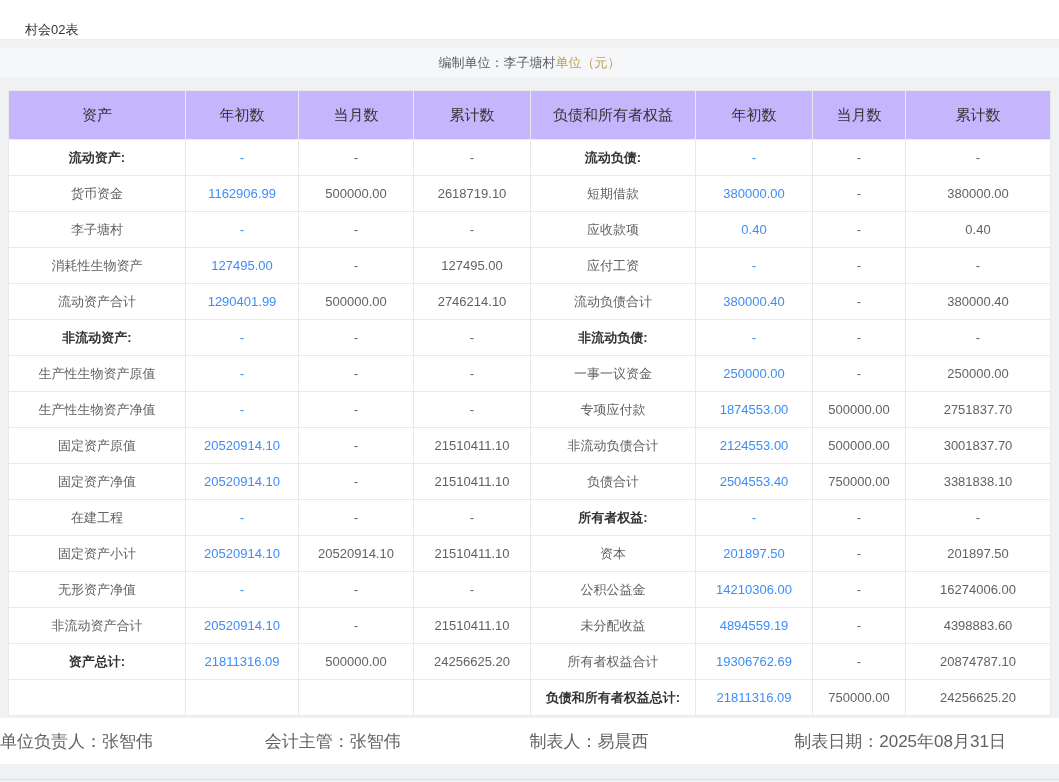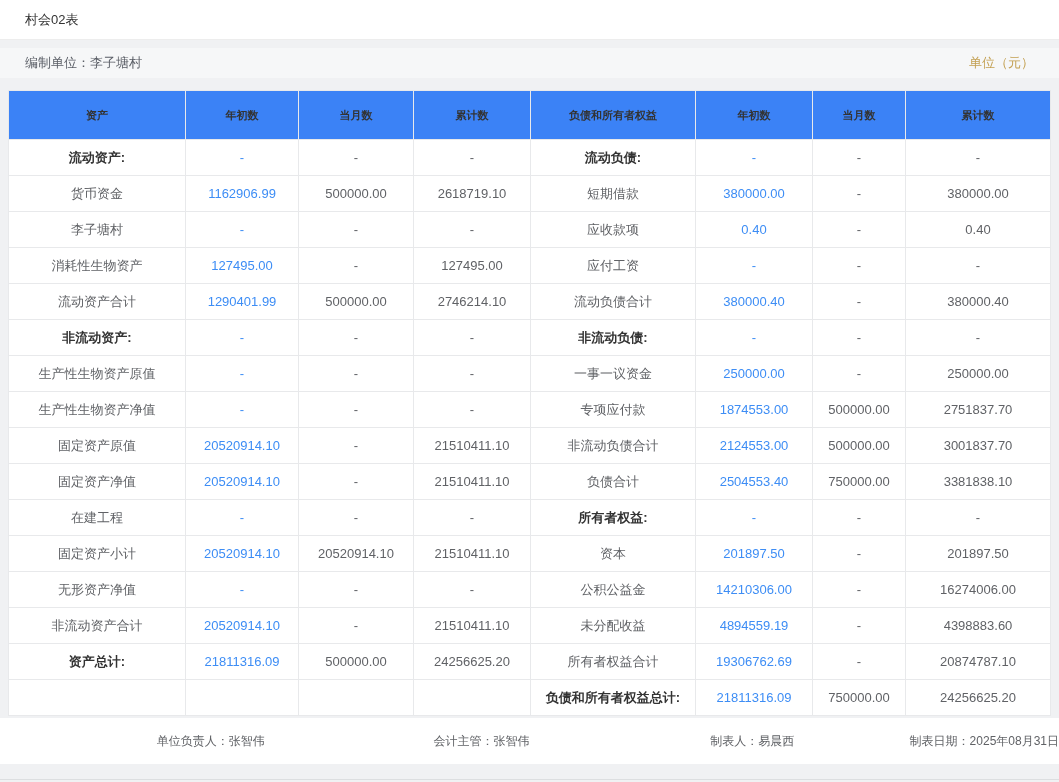--- a/index.html
+++ b/index.html
@@ -6,29 +6,29 @@
   html,body { width:1059px; height:782px; overflow:hidden; }
   body {
     font-family:"Liberation Sans","DejaVu Sans",sans-serif;
     background:#f0f1f3;
     color:#606266;
     font-size:13px;
     position:relative;
   }
   .title-bar {
     height:40px; background:#ffffff;
-    display:flex; align-items:center;
+    display:flex; align-items:flex-end;
     padding:0 25px;
     color:#333;
     border-bottom:1px solid #ededed;
   }
   .unit-bar {
     margin-top:8px;
     height:30px; background:#f6f7f8;
-    display:flex; align-items:center; justify-content:space-between;
+    display:flex; align-items:center; justify-content:center;
     padding:0 25px;
   }
   .unit-left { color:#5a5e66; }
   .currency { color:#c3a052; }
   .table-card {
     margin:12px 8px 0 8px;
     background:#ffffff;
   }
   table {
     width:100%;
@@ -37,45 +37,45 @@
   }
   th, td {
     border:1px solid #e8e9eb;
     text-align:center;
     padding:0 4px;
     overflow:hidden;
     white-space:nowrap;
   }
   thead th {
     height:49px;
-    font-weight:bold;
+    font-weight:normal;
     color:#333;
-    background:#3b82f6;
-    font-size:11px;
+    background:#c4b5fd;
+    font-size:15px;
   }
   tbody td { height:36px; color:#606266; background:#fff; }
   td.bold { font-weight:bold; color:#333; }
   td.blue { color:#3d8df5; cursor:pointer; }
   th:nth-child(1), td:nth-child(1) { width:177px; }
   th:nth-child(2), td:nth-child(2) { width:113px; }
   th:nth-child(3), td:nth-child(3) { width:115px; }
   th:nth-child(4), td:nth-child(4) { width:117px; }
   th:nth-child(5), td:nth-child(5) { width:165px; }
   th:nth-child(6), td:nth-child(6) { width:117px; }
   th:nth-child(7), td:nth-child(7) { width:93px;  }
   th:nth-child(8), td:nth-child(8) { width:auto;  }
   .sign-bar {
     margin-top:2px;
     height:46px;
     background:#ffffff;
     display:grid;
     grid-template-columns:repeat(4,1fr);
     align-items:center;
   }
-  .sign-item { text-align:right; color:#606266; font-size:12px; }
+  .sign-item { text-align:left; color:#606266; font-size:17px; }
   .bottom-line {
     position:absolute; left:0; right:0; bottom:2px;
     border-bottom:1px solid #dcdee0;
   }
 </style>
 </head>
 <body>
 
 <div class="title-bar">
   <span>村会02表</span>

